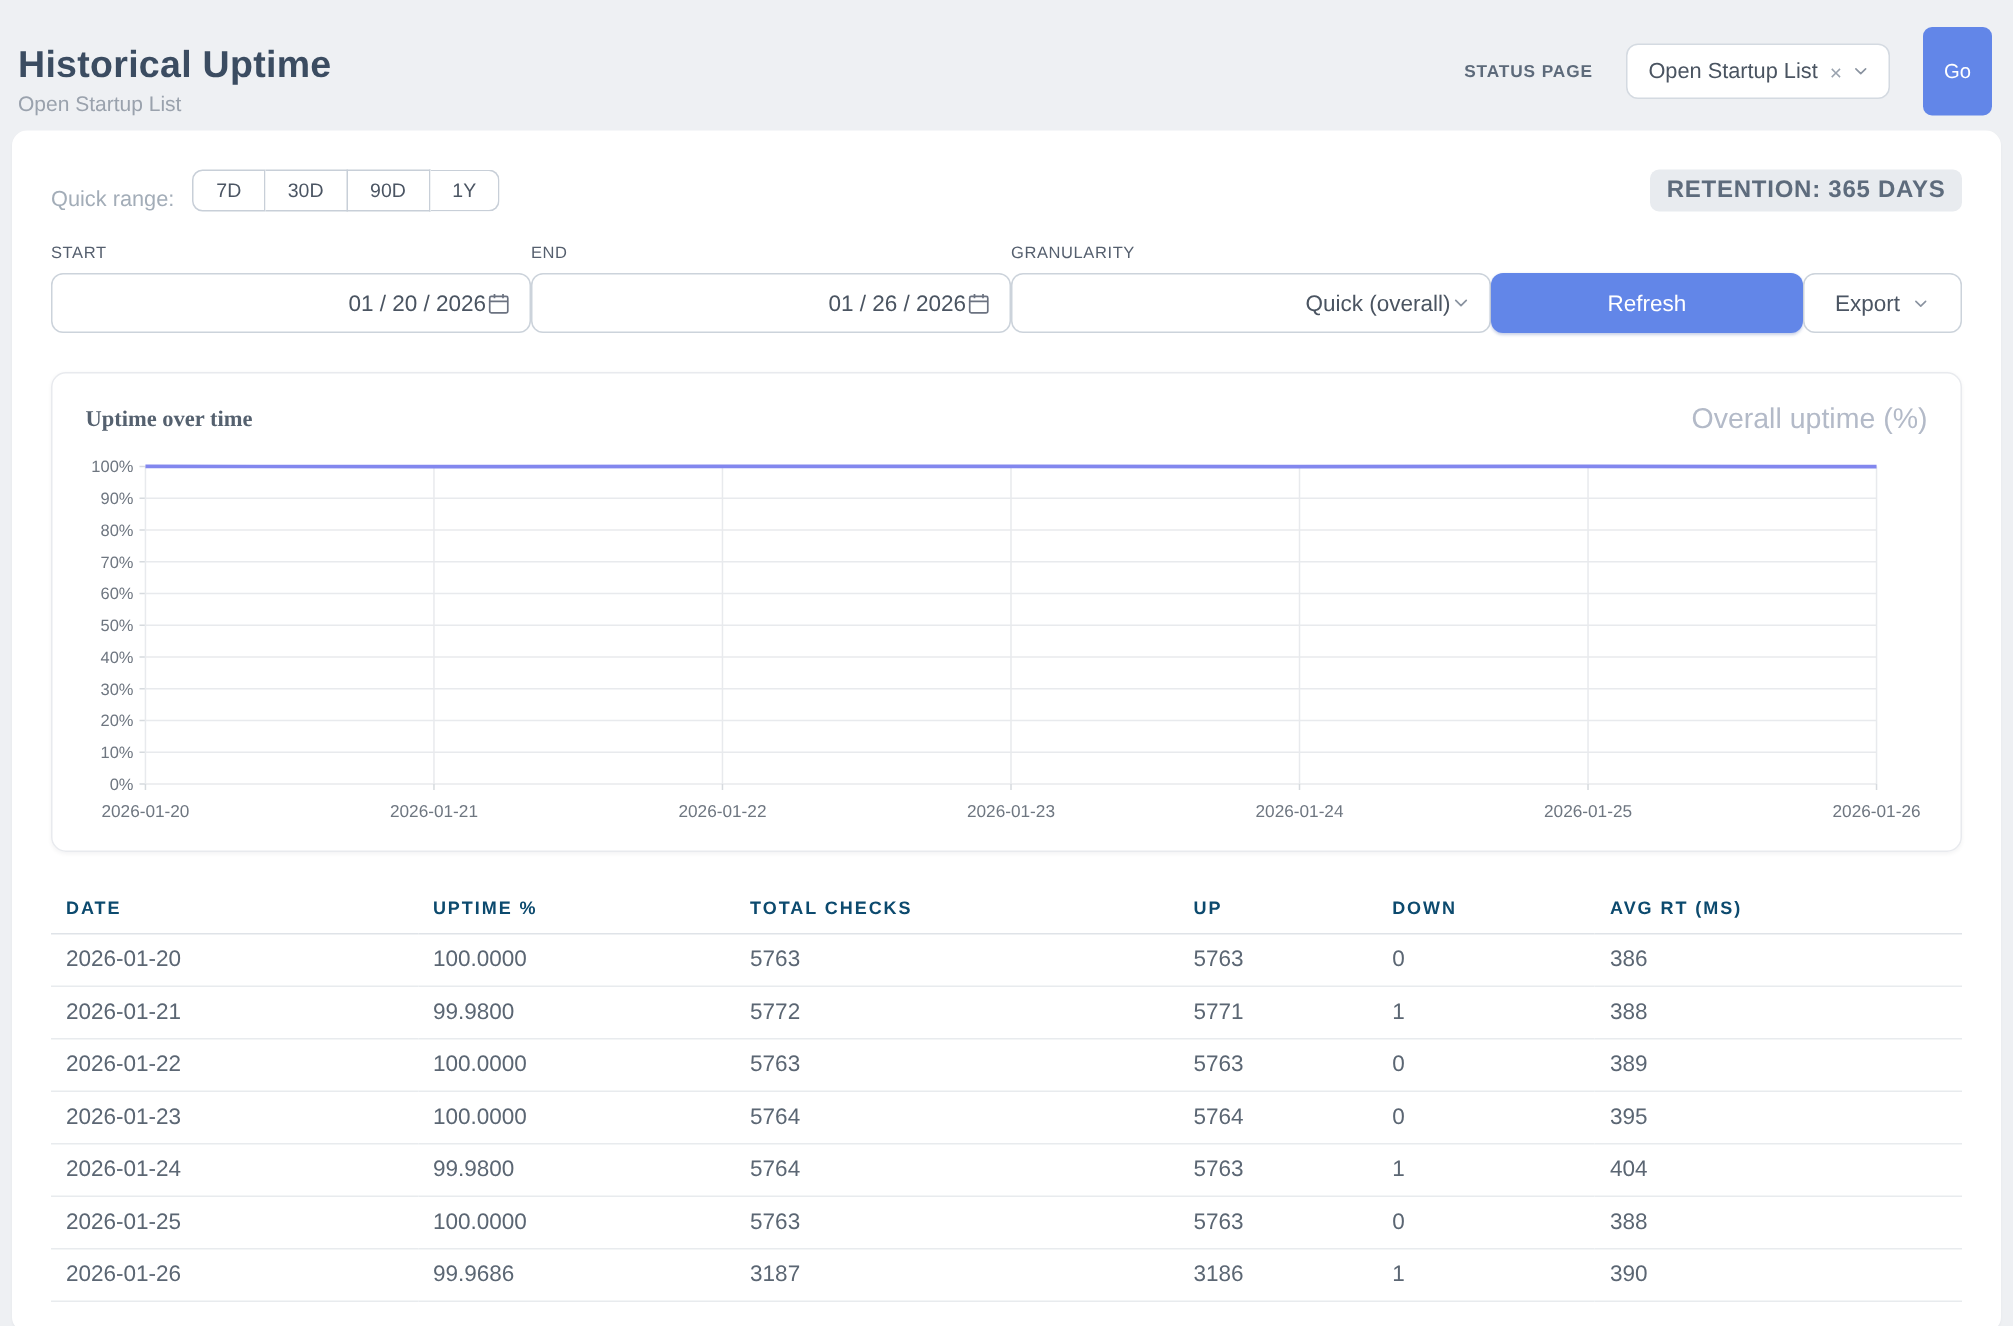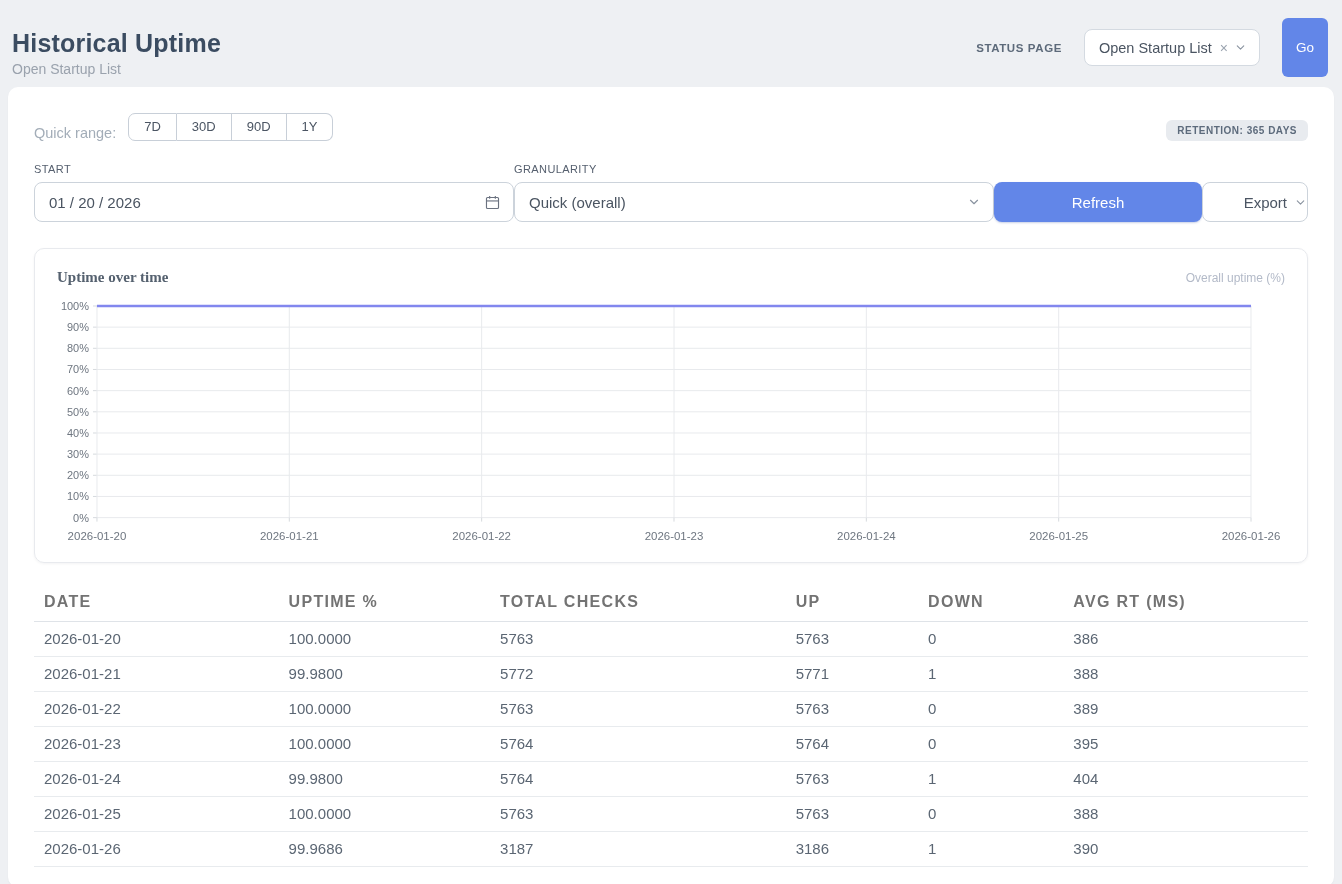--- a/index.html
+++ b/index.html
@@ -44,62 +44,62 @@
   .seg { display: flex; }
   .seg button {
     background: #fff; border: 1px solid #c8cfd8; border-left-width: 0;
     font-size: 13px; color: #4b5563; padding: 5px 15px; cursor: pointer;
     font-family: inherit; line-height: 16px;
   }
   .seg button:first-child { border-left-width: 1px; border-radius: 7px 0 0 7px; }
   .seg button:last-child { border-radius: 0 7px 7px 0; }
   .badge {
     margin-left: auto; background: #e8ebef; color: #5d6b7c;
-    font-size: 10px; font-weight: 600; letter-spacing: .5px;
+    font-size: 16px; font-weight: 600; letter-spacing: .5px;
     padding: 5px 11px; border-radius: 6px;
   }
   
   .fields-row { display: flex; align-items: flex-end; gap: 0; margin-top: 22px; }
   .field { flex: 1 1 0; }
   .field label {
     display: block; font-size: 11px; color: #555f6e; letter-spacing: .4px; margin-bottom: 7px;
   }
   .input {
-    display: flex; align-items: center; justify-content: space-between;
+    display: flex; align-items: center; justify-content: flex-end;
     height: 40px; border: 1px solid #ccd3db; border-radius: 8px;
     padding: 0 12px 0 14px; background: #fff; font-size: 15px; color: #4a5461;
     cursor: pointer;
   }
   .cal { stroke: #6b7280; fill: none; stroke-width: 1.6; }
   .refresh-btn {
     width: 208px; height: 40px; flex: 0 0 auto;
     background: var(--accent, #6286e8); color: #fff; border: none; border-radius: 8px;
     font-size: 15px; cursor: pointer; font-family: inherit;
     box-shadow: 0 1px 2px rgba(40,70,160,.25);
   }
   .export-btn {
     width: 106px; height: 40px; flex: 0 0 auto;
-    display: flex; align-items: center; justify-content: flex-end; gap: 7px;
+    display: flex; align-items: center; justify-content: center; gap: 7px;
     background: #fff; border: 1px solid #ccd3db; border-radius: 8px;
     font-size: 15px; color: #4b5563; cursor: pointer; font-family: inherit;
   }
   
   .chart-card {
     margin-top: 26px; border: 1px solid #e8eaee; border-radius: 10px;
     padding: 20px 22px 14px 22px;
     box-shadow: 0 1px 3px rgba(16,24,40,.05);
   }
   .chart-head { display: flex; align-items: center; justify-content: space-between; margin-bottom: 10px; }
   .chart-title { font-size: 15px; font-weight: 700; color: #55616f; font-family: Liberation Serif, serif; }
-  .chart-legend { font-size: 12px; color: #b3bac8; }
+  .chart-legend { font-size: 19px; color: #b3bac8; }
   #chart svg { display: block; width: 100%; }
   
   .uptime-table { width: 100%; border-collapse: collapse; margin-top: 24px; table-layout: fixed; }
   .uptime-table th {
-    text-align: left; font-size: 16px; font-weight: 700; color: #737373;
+    text-align: left; font-size: 12px; font-weight: 700; color: #0c4a6e;
     letter-spacing: 1.3px; padding: 6px 10px 10px 10px;
     border-bottom: 1px solid #dfe3e8;
   }
   .uptime-table td {
     font-size: 15px; color: #5b6673; padding: 8.5px 10px;
     border-bottom: 1px solid #e8ebee;
   }
 </style>
 </head>
 <body>
@@ -133,20 +133,32 @@
         <button>1Y</button>
       </div>
     <span class="badge">RETENTION: 365 DAYS</span>
   </div>
 
   <div class="fields-row">
     <div class="field">
       <label>START</label>
       <div class="input">
         <span>01 / 20 / 2026</span>
+        <svg class="cal" width="17" height="17" viewBox="0 0 24 24">
+            <rect x="3.5" y="5" width="17" height="15.5" rx="1.5"></rect>
+            <line x1="8" y1="2.8" x2="8" y2="6.8"></line>
+            <line x1="16" y1="2.8" x2="16" y2="6.8"></line>
+            <line x1="3.5" y1="9.8" x2="20.5" y2="9.8"></line>
+          </svg>
+      </div>
+    </div>
+    <div class="field">
+      <label>END</label>
+      <div class="input">
+        <span>01 / 26 / 2026</span>
         <svg class="cal" width="17" height="17" viewBox="0 0 24 24">
             <rect x="3.5" y="5" width="17" height="15.5" rx="1.5"></rect>
             <line x1="8" y1="2.8" x2="8" y2="6.8"></line>
             <line x1="16" y1="2.8" x2="16" y2="6.8"></line>
             <line x1="3.5" y1="9.8" x2="20.5" y2="9.8"></line>
           </svg>
       </div>
     </div>
     <div class="field">
       <label>GRANULARITY</label>

